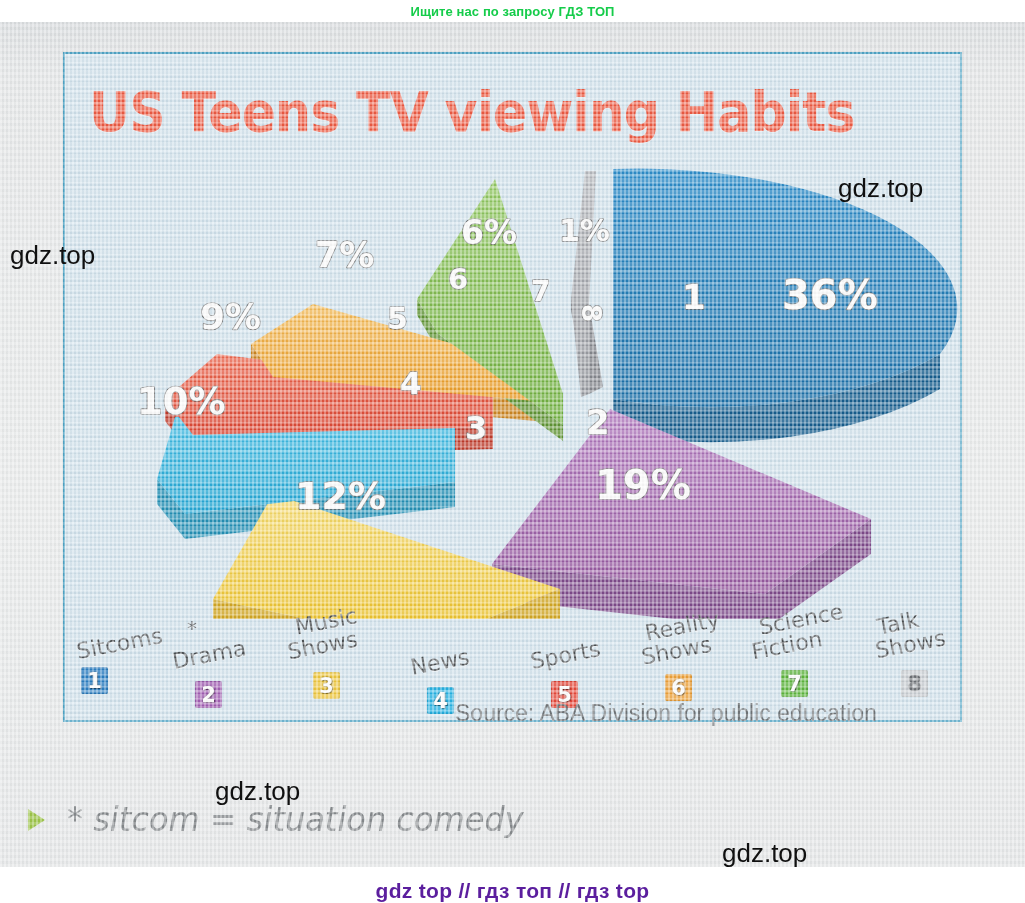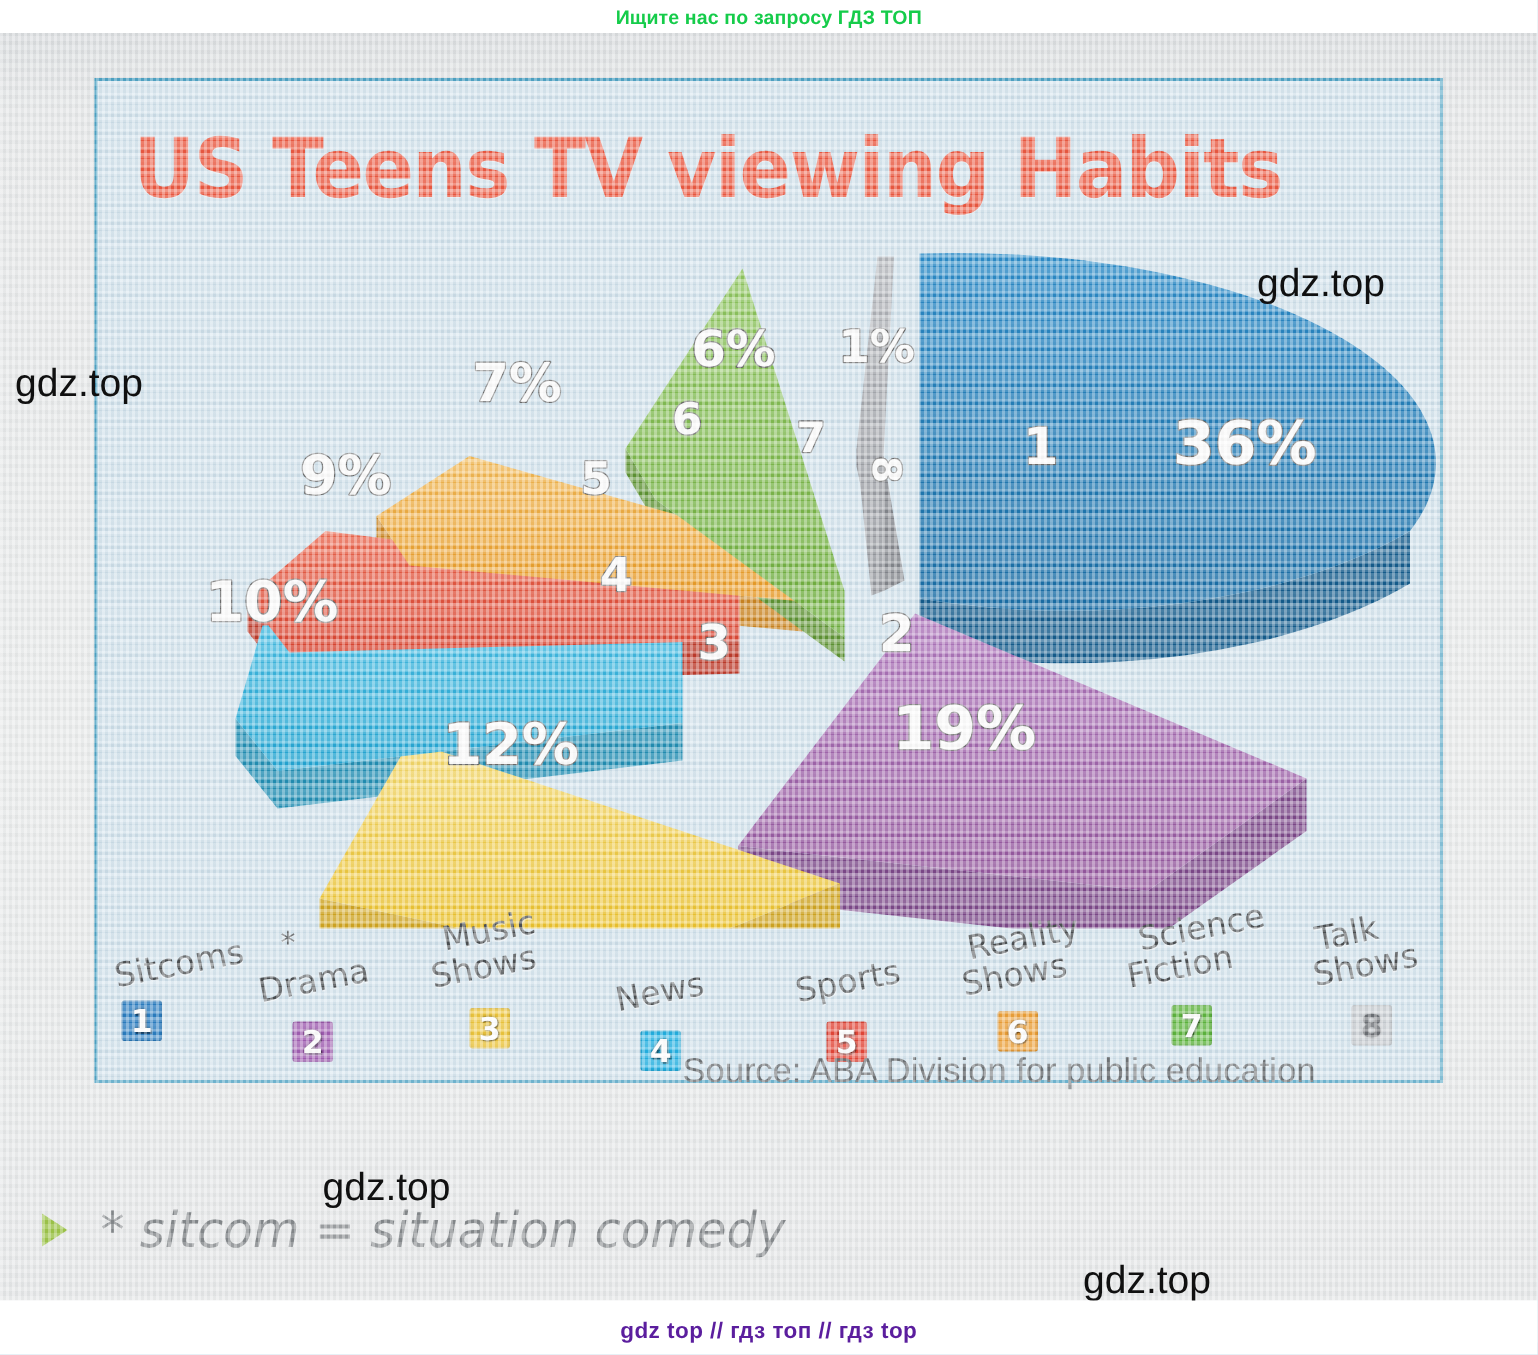--- a/index.html
+++ b/index.html
@@ -131,21 +131,21 @@
   #wm-top-right{left:838px;top:151px;}
   #wm-mid{left:215px;top:754px;}
   #wm-bottom-right{left:722px;top:816px;}
   
   #bottom-footer{
     position:absolute;left:0;top:867px;width:1025px;height:28px;
     display:flex;align-items:flex-start;justify-content:center;
     padding-top:12px;box-sizing:border-box;
     background:#ffffff;
     color:#5b1e9e;
-    font-size:15px;font-weight:bold;
+    font-size:21px;font-weight:bold;
     letter-spacing:.3px;
     z-index:40;
   }
 </style>
 </head>
 <body>
 
 <div id="top-banner">
   <span>Ищите нас по запросу ГДЗ ТОП</span>
 </div>

